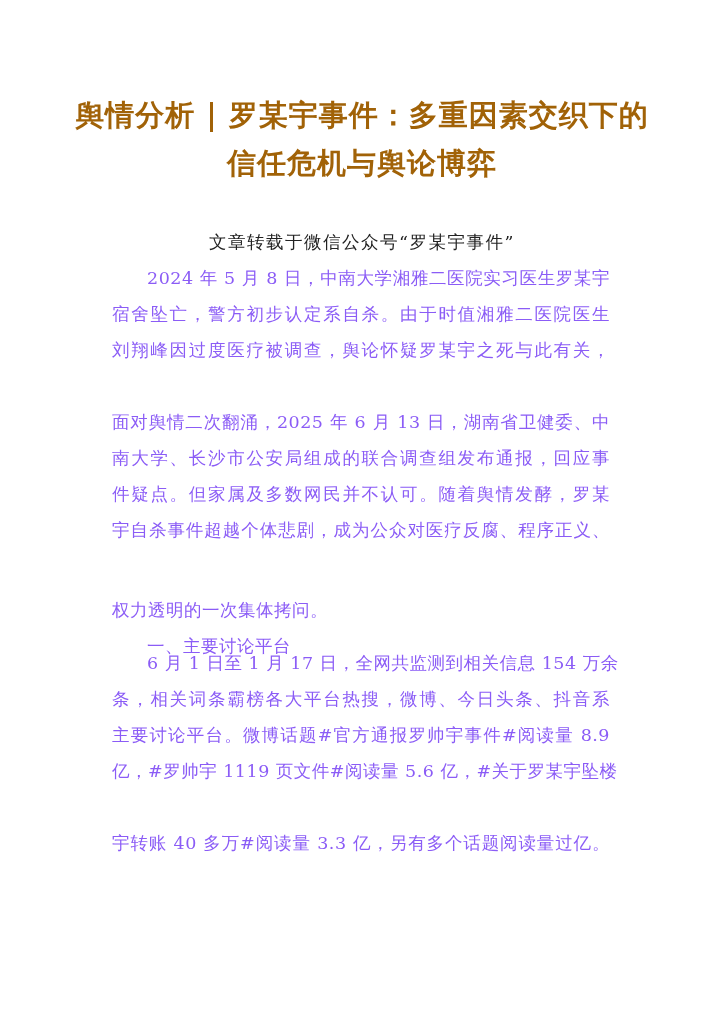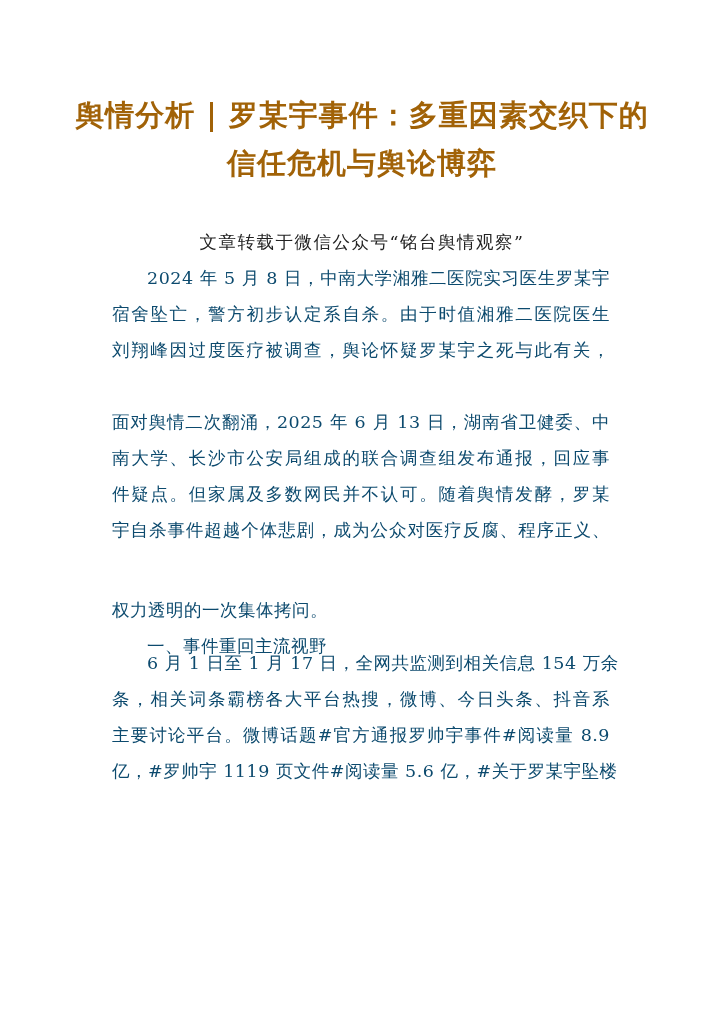--- a/index.html
+++ b/index.html
@@ -49,21 +49,21 @@
     }
 
     .body-line {
       position: absolute;
       left: 112px;
       width: 498px;
       font-size: 17.5px;
       line-height: 24px;
       height: 24px;
       white-space: nowrap;
-      color: #0c4a6e;
+      color: #8b5cf6;
       text-align: justify;
       text-align-last: justify;
       letter-spacing: 0.5px;
     }
     .body-line.indent {
       left: 147px;
       width: 463px;
     }
     .body-line.last {
       text-align-last: left;
@@ -71,31 +71,32 @@
     }
   </style>
 </head>
 <body>
 
 <div class="page">
 
   <div class="title-line title-1">舆情分析 | 罗某宇事件：多重因素交织下的</div>
   <div class="title-line title-2">信任危机与舆论博弈</div>
 
-  <div class="source-line">文章转载于微信公众号“铭台舆情观察”</div>
+  <div class="source-line">文章转载于微信公众号“罗某宇事件”</div>
 
   <div class="body-line indent" style="top:266px">2024 年 5 月 8 日，中南大学湘雅二医院实习医生罗某宇</div>
   <div class="body-line" style="top:302px">宿舍坠亡，警方初步认定系自杀。由于时值湘雅二医院医生</div>
   <div class="body-line" style="top:338px">刘翔峰因过度医疗被调查，舆论怀疑罗某宇之死与此有关，</div>
   <div class="body-line" style="top:410px">面对舆情二次翻涌，2025 年 6 月 13 日，湖南省卫健委、中</div>
   <div class="body-line" style="top:446px">南大学、长沙市公安局组成的联合调查组发布通报，回应事</div>
   <div class="body-line" style="top:482px">件疑点。但家属及多数网民并不认可。随着舆情发酵，罗某</div>
   <div class="body-line" style="top:518px">宇自杀事件超越个体悲剧，成为公众对医疗反腐、程序正义、</div>
   <div class="body-line last" style="top:554px">权力透明的一次集体拷问。</div>
 
-  <div class="body-line indent last" style="top:590px">一、事件重回主流视野</div>
+  <div class="body-line indent last" style="top:590px">一、主要讨论平台</div>
 
   <div class="body-line indent" style="top:651px">6 月 1 日至 1 月 17 日，全网共监测到相关信息 154 万余</div>
   <div class="body-line" style="top:687px">条，相关词条霸榜各大平台热搜，微博、今日头条、抖音系</div>
   <div class="body-line" style="top:723px">主要讨论平台。微博话题#官方通报罗帅宇事件#阅读量 8.9</div>
   <div class="body-line" style="top:759px">亿，#罗帅宇 1119 页文件#阅读量 5.6 亿，#关于罗某宇坠楼</div>
+  <div class="body-line" style="top:831px">宇转账 40 多万#阅读量 3.3 亿，另有多个话题阅读量过亿。</div>
 
 </div>
 
 </body></html>

